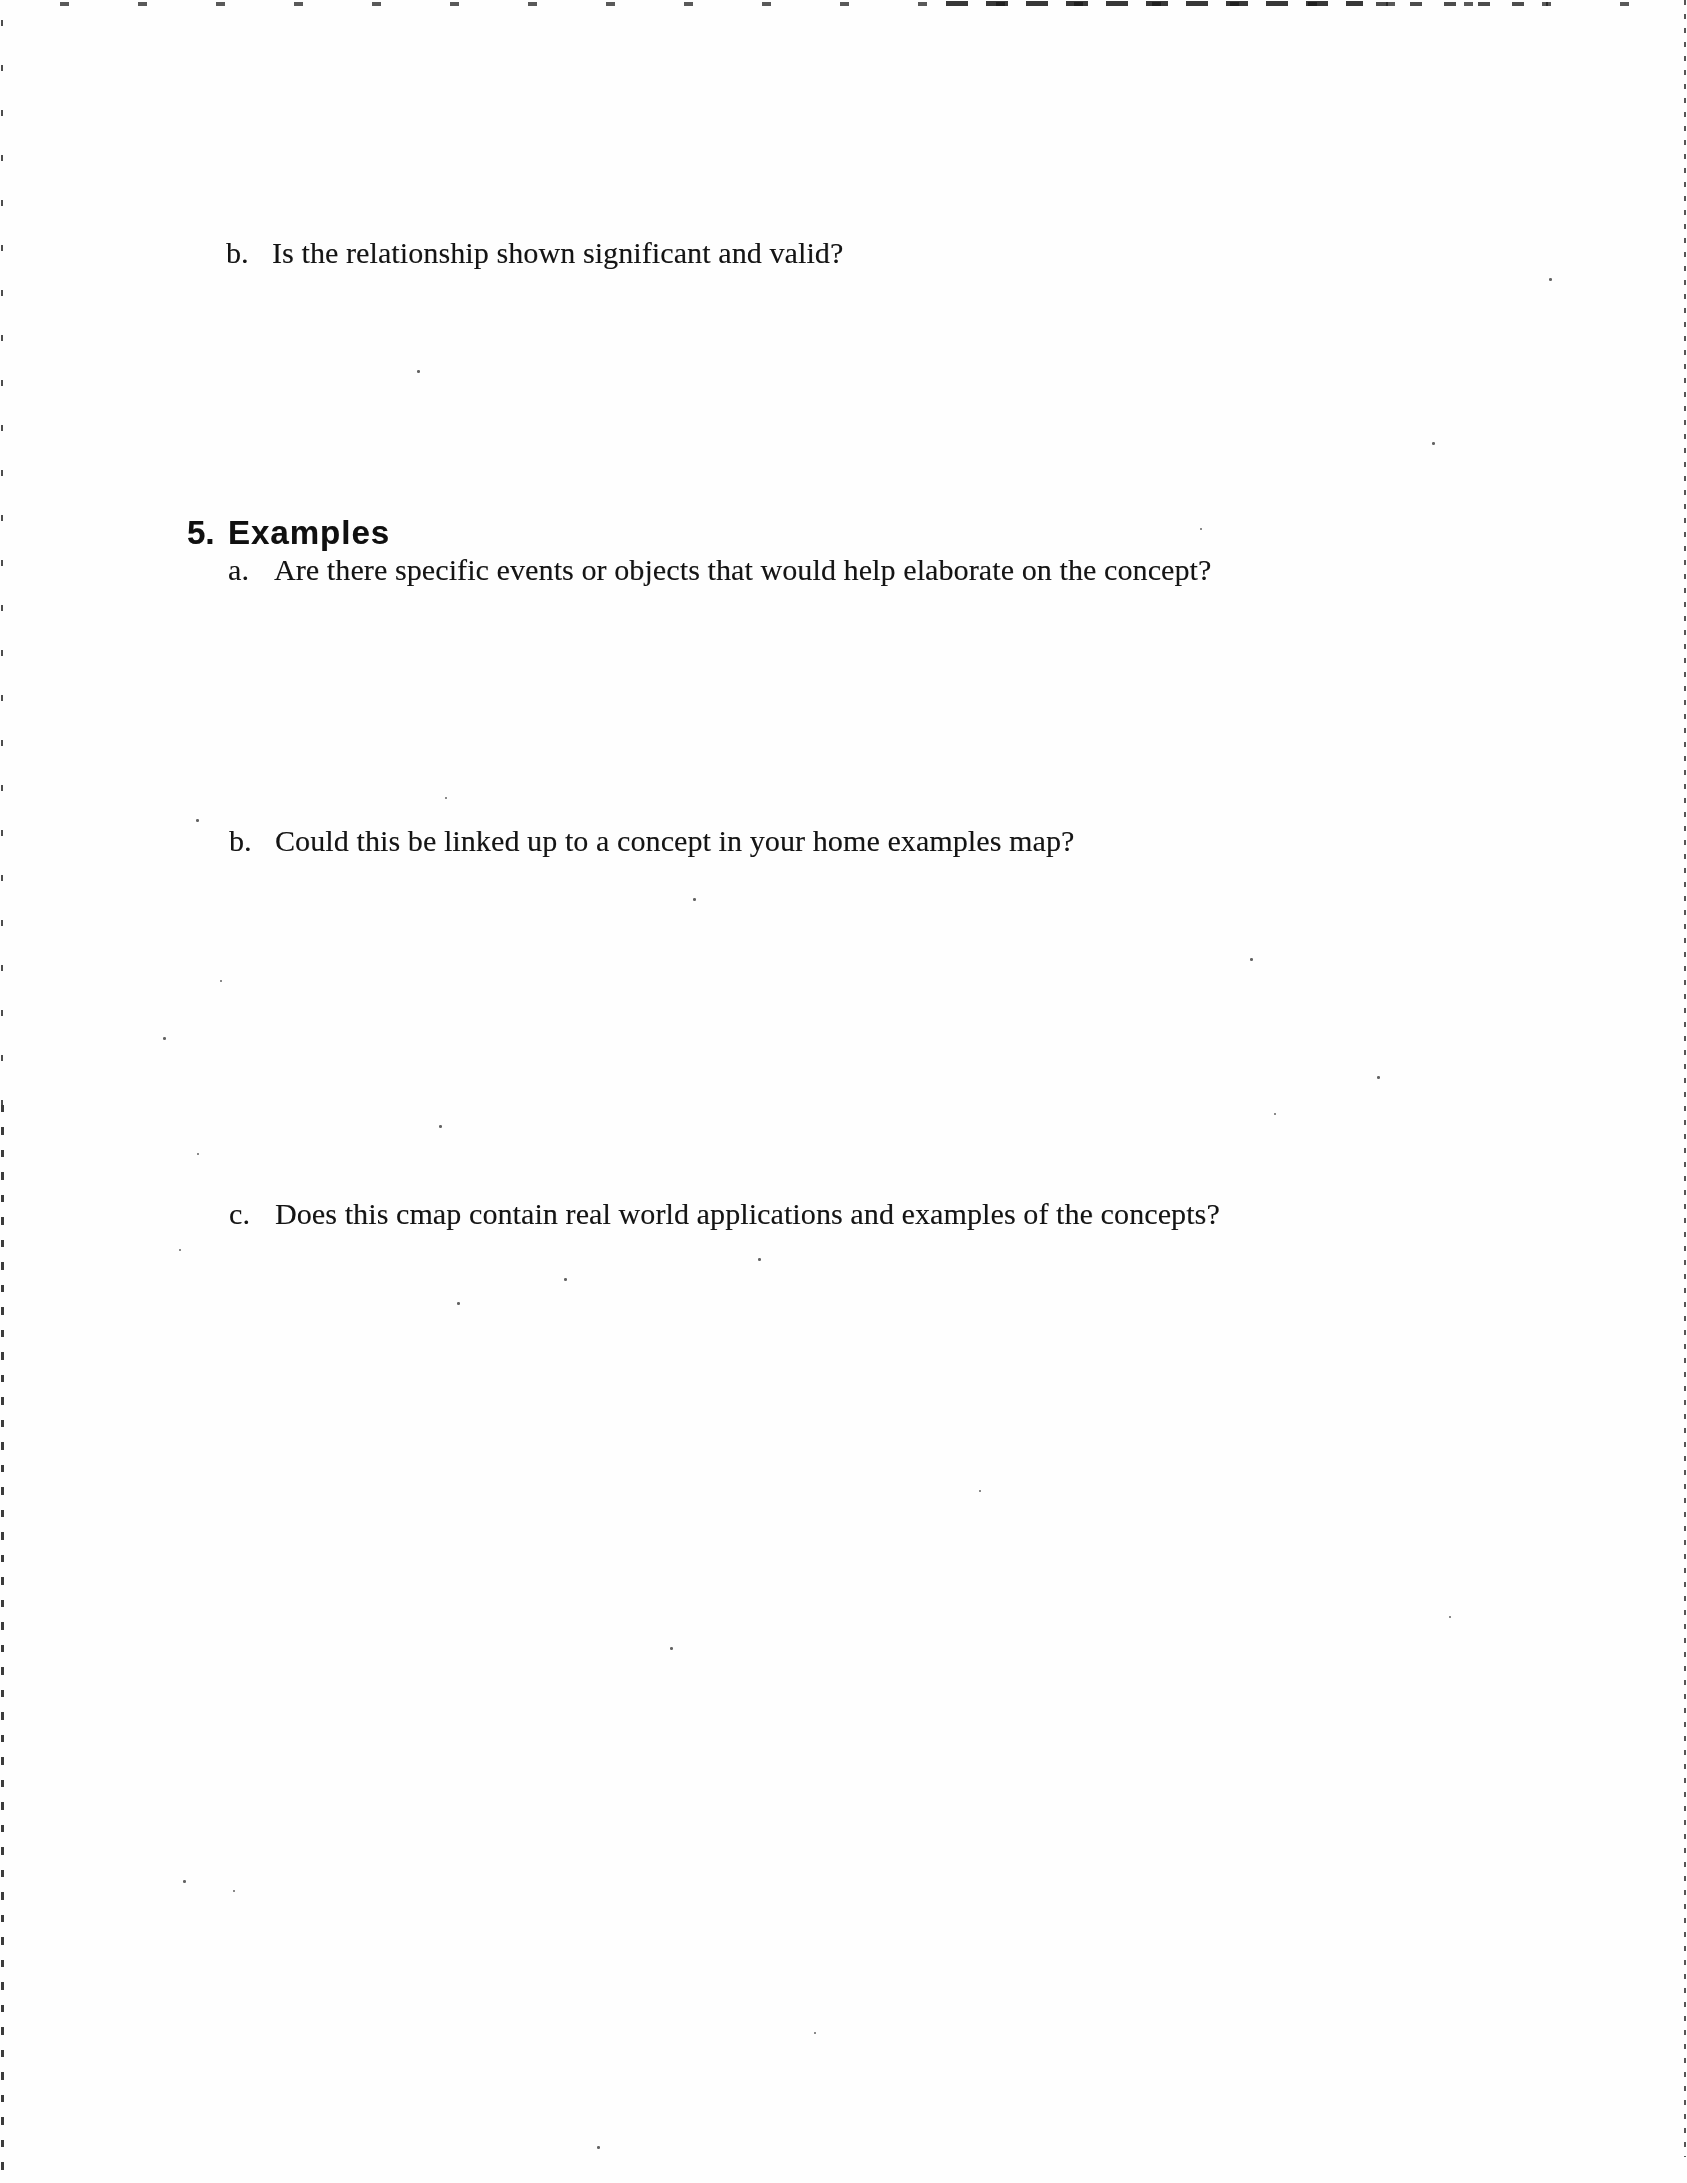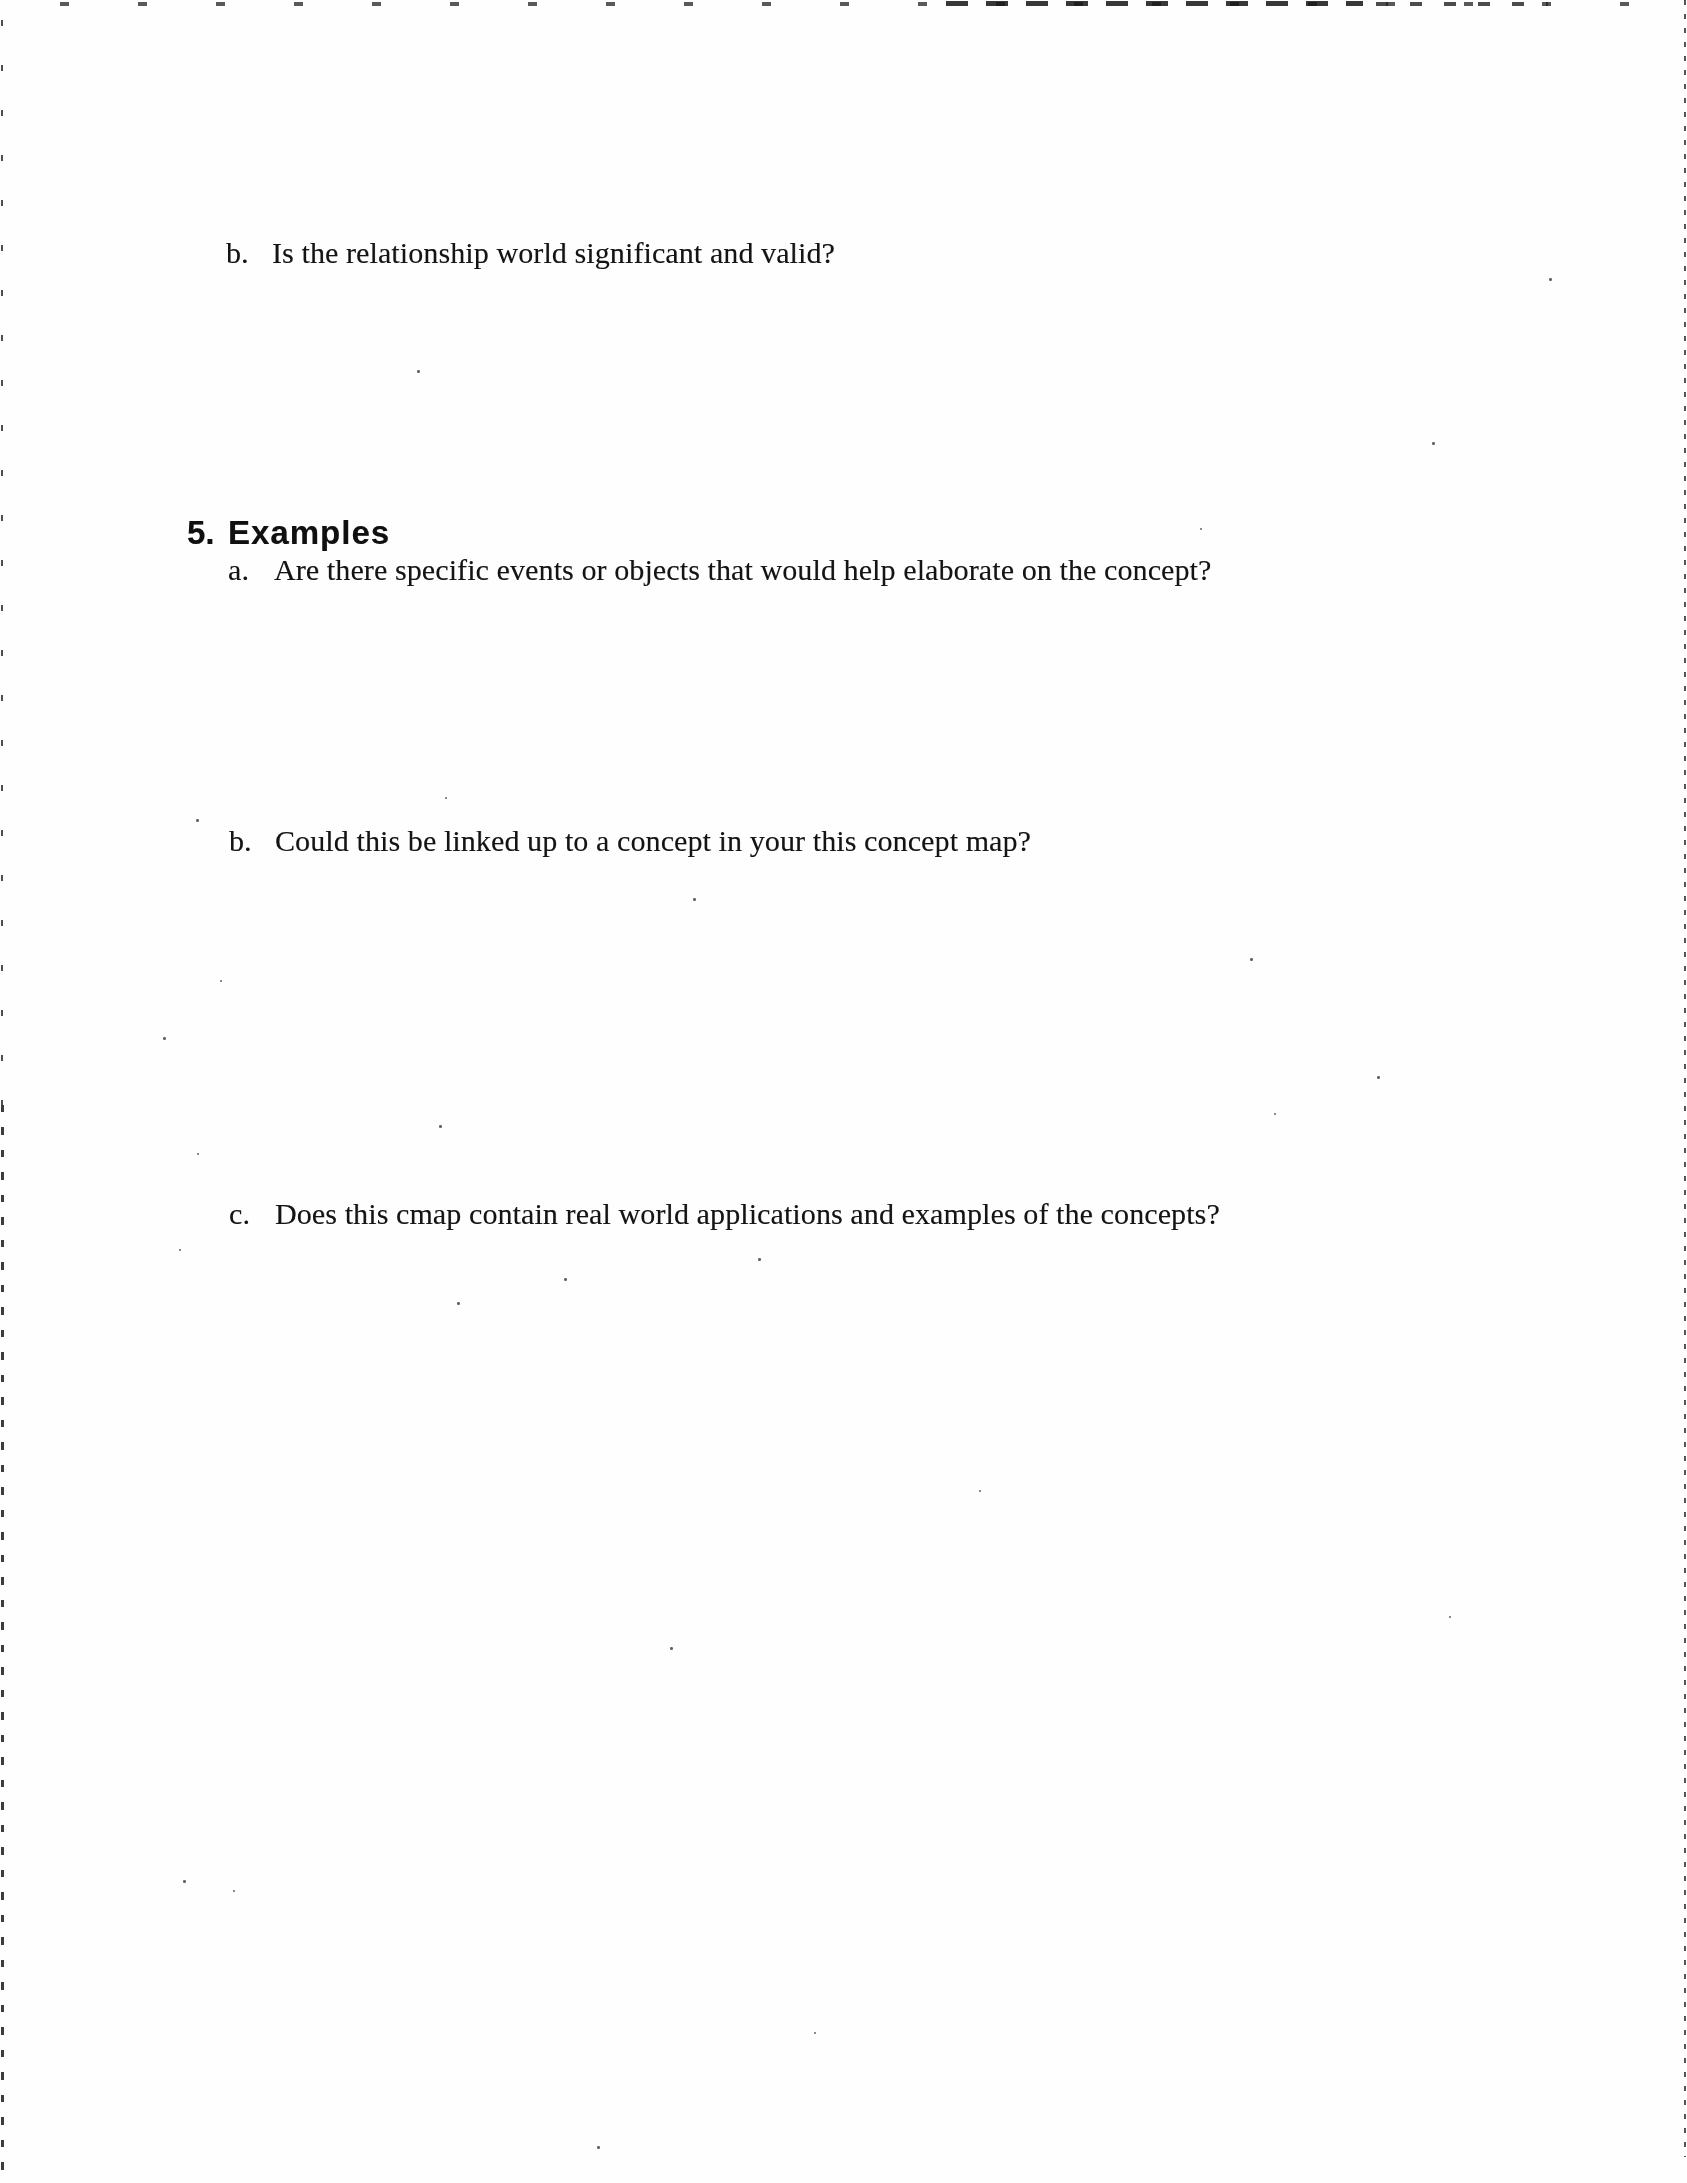--- a/index.html
+++ b/index.html
@@ -111,36 +111,36 @@
   <i class="dot" style="left:979px;top:1490px;width:2px;height:2px"></i>
   <i class="dot" style="left:670px;top:1647px;width:2.6px;height:2.6px"></i>
   <i class="dot" style="left:1449px;top:1616px;width:2px;height:2px"></i>
   <i class="dot" style="left:183px;top:1880px;width:2.6px;height:2.6px"></i>
   <i class="dot" style="left:233px;top:1890px;width:2px;height:2px"></i>
   <i class="dot" style="left:597px;top:2146px;width:2.6px;height:2.6px"></i>
   <i class="dot" style="left:814px;top:2032px;width:2px;height:2px"></i>
 
   <div class="q-line" style="top:236px;left:226px">
     <span class="q-label">b.</span>
-    <span class="q-text">Is the relationship world significant and valid?</span>
+    <span class="q-text">Is the relationship shown significant and valid?</span>
   </div>
 
   <div class="section-heading" style="top:515px;left:187px">
     <span class="section-number">5.</span>
     <span class="section-title">Examples</span>
   </div>
 
   <div class="q-line" style="top:553px;left:228px">
     <span class="q-label">a.</span>
     <span class="q-text">Are there specific events or objects that would help elaborate on the concept?</span>
   </div>
 
   <div class="q-line" style="top:824px;left:229px">
     <span class="q-label">b.</span>
-    <span class="q-text">Could this be linked up to a concept in your this concept map?</span>
+    <span class="q-text">Could this be linked up to a concept in your home examples map?</span>
   </div>
 
   <div class="q-line" style="top:1197px;left:229px">
     <span class="q-label">c.</span>
     <span class="q-text">Does this cmap contain real world applications and examples of the concepts?</span>
   </div>
 
 </div>
 
 

